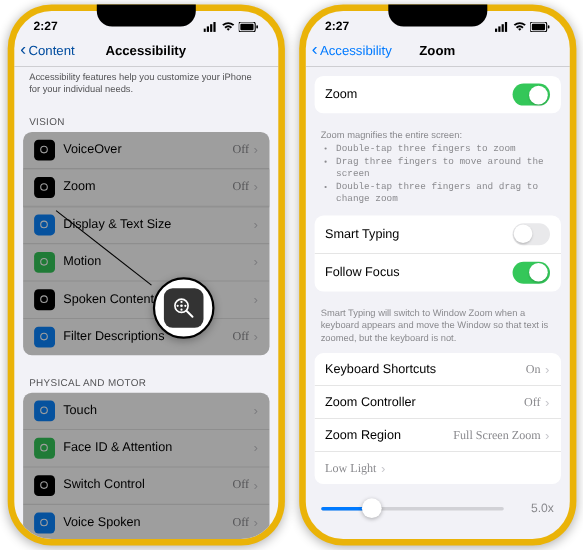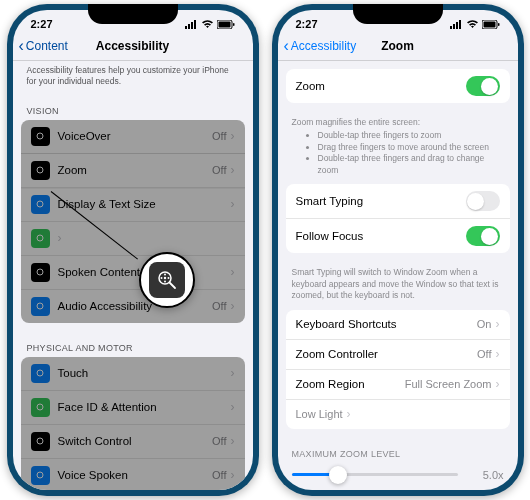--- a/index.html
+++ b/index.html
@@ -1,51 +1,51 @@
 <!DOCTYPE html>
 <html><head>
 <meta charset="utf-8">
 <style>
   body { margin:0; background:#fff; font-family:-apple-system,Helvetica,Arial,sans-serif; width:530px; height:500px; display:flex; justify-content:space-around; align-items:center; }
-  .phone { width:240px; height:480px; background:#0c4a6e; border-radius:40px; padding:6px; box-shadow:0 2px 10px rgba(0,0,0,.3); position:relative; }
+  .phone { width:240px; height:480px; background:#eab308; border-radius:40px; padding:6px; box-shadow:0 2px 10px rgba(0,0,0,.3); position:relative; }
   .screen { width:100%; height:100%; background:#f2f2f7; border-radius:34px; overflow:hidden; position:relative; font-size:11px; color:#000; }
   .dimmed .screen-inner { filter:brightness(.62); }
   .screen-inner { height:100%; }
   .notch { position:absolute; top:0; left:50%; transform:translateX(-50%); width:90px; height:20px; background:#000; border-radius:0 0 14px 14px; z-index:50; }
   .statusbar { display:flex; justify-content:space-between; padding:8px 18px 2px; font-size:11px; font-weight:600; }
   .sb-icons { display:flex; gap:3px; align-items:center; }
   .navbar { display:flex; align-items:center; height:28px; position:relative; border-bottom:.5px solid rgba(0,0,0,.15); }
   .nav-back { color:#007aff; font-size:12px; display:flex; align-items:center; padding-left:6px; gap:2px; }
   .nav-title { position:absolute; left:0; right:0; text-align:center; font-weight:600; font-size:12px; pointer-events:none; }
   .chev { font-size:16px; line-height:1; }
   .group-header { color:#8a8a8e; font-size:9px; padding:10px 14px 4px; text-transform:uppercase; letter-spacing:.3px; }
   .cell-group { background:#fff; border-radius:8px; margin:0 8px 10px; overflow:hidden; }
   .cell { display:flex; align-items:center; padding:7px 10px; min-height:15px; border-bottom:.5px solid rgba(0,0,0,.1); position:relative; font-size:11.5px; }
   .cell:last-child { border-bottom:none; }
   .cell.highlight { background:#fff; box-shadow:0 0 0 1px rgba(0,0,0,.05); }
   .icon { width:19px; height:19px; border-radius:4px; margin-right:8px; display:flex; align-items:center; justify-content:center; flex-shrink:0; }
   .cell-label { flex:1; }
-  .cell-value { color:#8a8a8e; margin-right:4px; font-size:11px; }
+  .cell-value { color:#8a8a8e; margin-right:4px; font-size:11px;font-family:Liberation Serif, serif; }
   .disclosure { color:#c7c7cc; font-size:12px; }
   .toggle { width:34px; height:20px; border-radius:10px; position:relative; }
   .toggle.on { background:#34c759; }
   .toggle.off { background:#e9e9eb; }
   .knob { position:absolute; top:1.5px; width:17px; height:17px; border-radius:50%; background:#fff; box-shadow:0 1px 2px rgba(0,0,0,.2); }
   .toggle.on .knob { right:1.5px; }
   .toggle.off .knob { left:1.5px; }
   .desc-text { color:#8a8a8e; font-size:8.5px; padding:4px 14px 8px; line-height:1.35; }
   .slider-row { display:flex; align-items:center; padding:6px 14px 14px; gap:16px; }
   .slider-track { flex:1; height:3px; background:#d1d1d6; border-radius:2px; position:relative; }
   .slider-fill { position:absolute; left:0; top:0; height:100%; background:#007aff; border-radius:2px; }
   .slider-thumb { position:absolute; top:50%; width:18px; height:18px; background:#fff; border-radius:50%; box-shadow:0 1px 4px rgba(0,0,0,.3); transform:translate(-50%,-50%); }
   .slider-val { color:#8a8a8e; font-size:11px; width:30px; text-align:right; }
   .callout { position:absolute; width:52px; height:52px; border-radius:50%; background:#fff; border:2px solid #000; display:flex; align-items:center; justify-content:center; z-index:60; box-shadow:0 2px 8px rgba(0,0,0,.3); }
   .callout-inner { width:36px; height:36px; border-radius:8px; background:#333; display:flex; align-items:center; justify-content:center; }
   .callout-line { position:absolute; width:80px; height:1px; background:#000; transform-origin:left center; z-index:55; }
-  ul.bullets { margin:2px 12px 0; padding-left:14px; }
+  ul.bullets { margin:2px 0 0; padding-left:14px;font-family:Liberation Mono, monospace; }
   ul.bullets li { margin:0; }
 </style>
 </head>
 <body>
 
 <div class="phone dimmed">
   <div class="notch"></div>
   <div class="screen">
     <div class="screen-inner">
       <div class="statusbar">
@@ -109,40 +109,41 @@
             <span class="cell-label">Display &amp; Text Size</span>
             <span class="disclosure">›</span>
           </div>
           <div class="cell">
             <span class="icon" style="background:#34c759">
               <svg width="12" height="12" viewBox="0 0 12 12">
                 <rect width="12" height="12" rx="2" fill="#34c759"></rect>
                 <circle cx="6" cy="6" r="3" fill="none" stroke="#fff" stroke-width="1"></circle>
               </svg>
             </span>
+            <span class="cell-label">Motion</span>
             <span class="disclosure">›</span>
           </div>
           <div class="cell">
             <span class="icon" style="background:#000">
               <svg width="12" height="12" viewBox="0 0 12 12">
                 <rect width="12" height="12" rx="2" fill="#000"></rect>
                 <circle cx="6" cy="6" r="3" fill="none" stroke="#fff" stroke-width="1"></circle>
               </svg>
             </span>
             <span class="cell-label">Spoken Content</span>
             <span class="disclosure">›</span>
           </div>
           <div class="cell">
             <span class="icon" style="background:#0a84ff">
               <svg width="12" height="12" viewBox="0 0 12 12">
                 <rect width="12" height="12" rx="2" fill="#0a84ff"></rect>
                 <circle cx="6" cy="6" r="3" fill="none" stroke="#fff" stroke-width="1"></circle>
               </svg>
             </span>
-            <span class="cell-label">Audio Accessibility</span>
+            <span class="cell-label">Filter Descriptions</span>
             <span class="cell-value">Off</span>
             <span class="disclosure">›</span>
           </div>
         </div>
       <div class="group-header">PHYSICAL AND MOTOR</div>
       <div class="cell-group" id="motor-group">
           <div class="cell">
             <span class="icon" style="background:#0a84ff">
               <svg width="12" height="12" viewBox="0 0 12 12">
                 <rect width="12" height="12" rx="2" fill="#0a84ff"></rect>
@@ -283,21 +284,20 @@
             <span class="cell-label">Zoom Region</span>
             <span class="cell-value">Full Screen Zoom</span>
             <span class="disclosure">›</span>
           </div>
           <div class="cell">
             <span class="cell-value">Low Light</span>
             <span class="disclosure">›</span>
           </div>
         </div>
 
-      <div class="group-header">MAXIMUM ZOOM LEVEL</div>
       <div class="slider-row">
         <div class="slider-track">
           <div class="slider-fill" id="slider-fill" style="width: 28%;"></div>
           <div class="slider-thumb" id="slider-thumb" style="left: 28%;"></div>
         </div>
         <span class="slider-val">5.0x</span>
       </div>
     </div>
   </div>
 </div>

